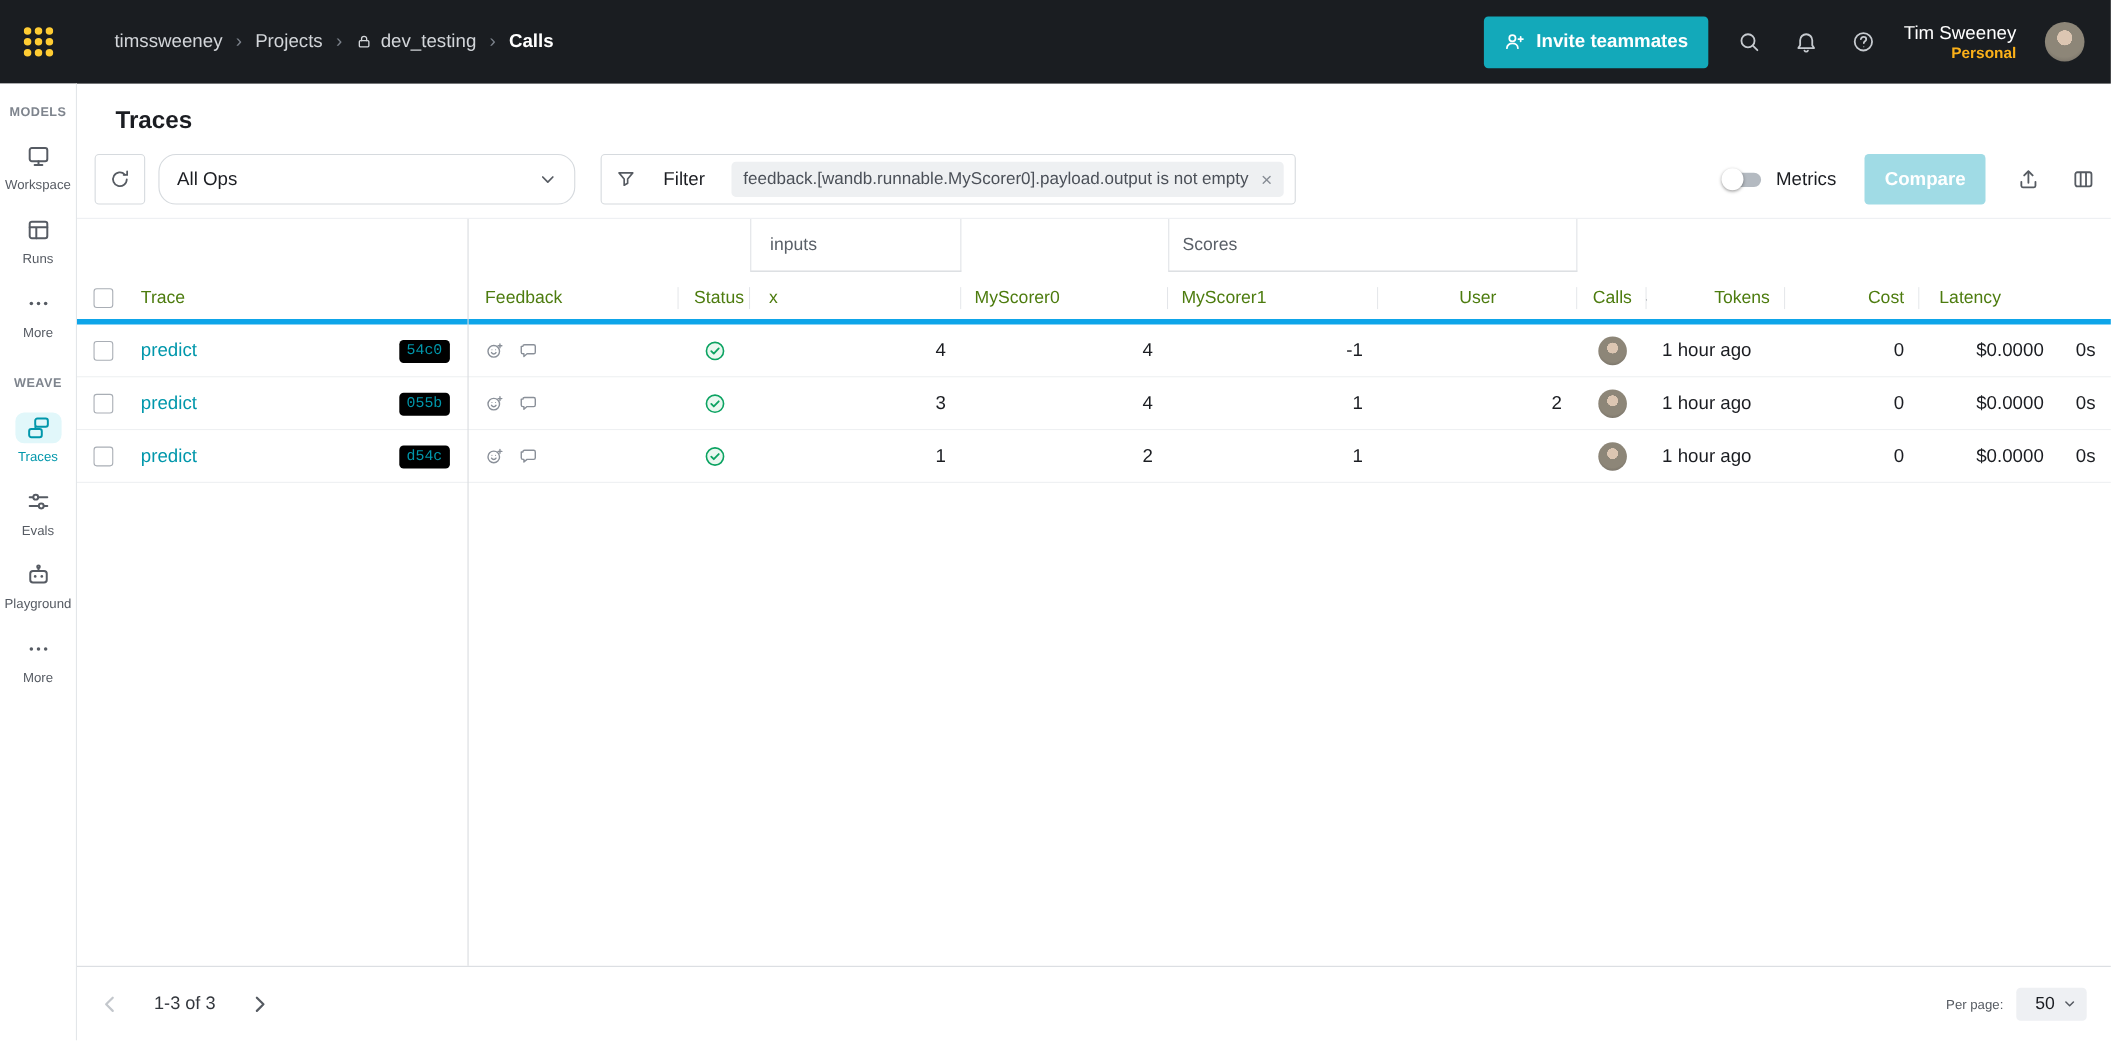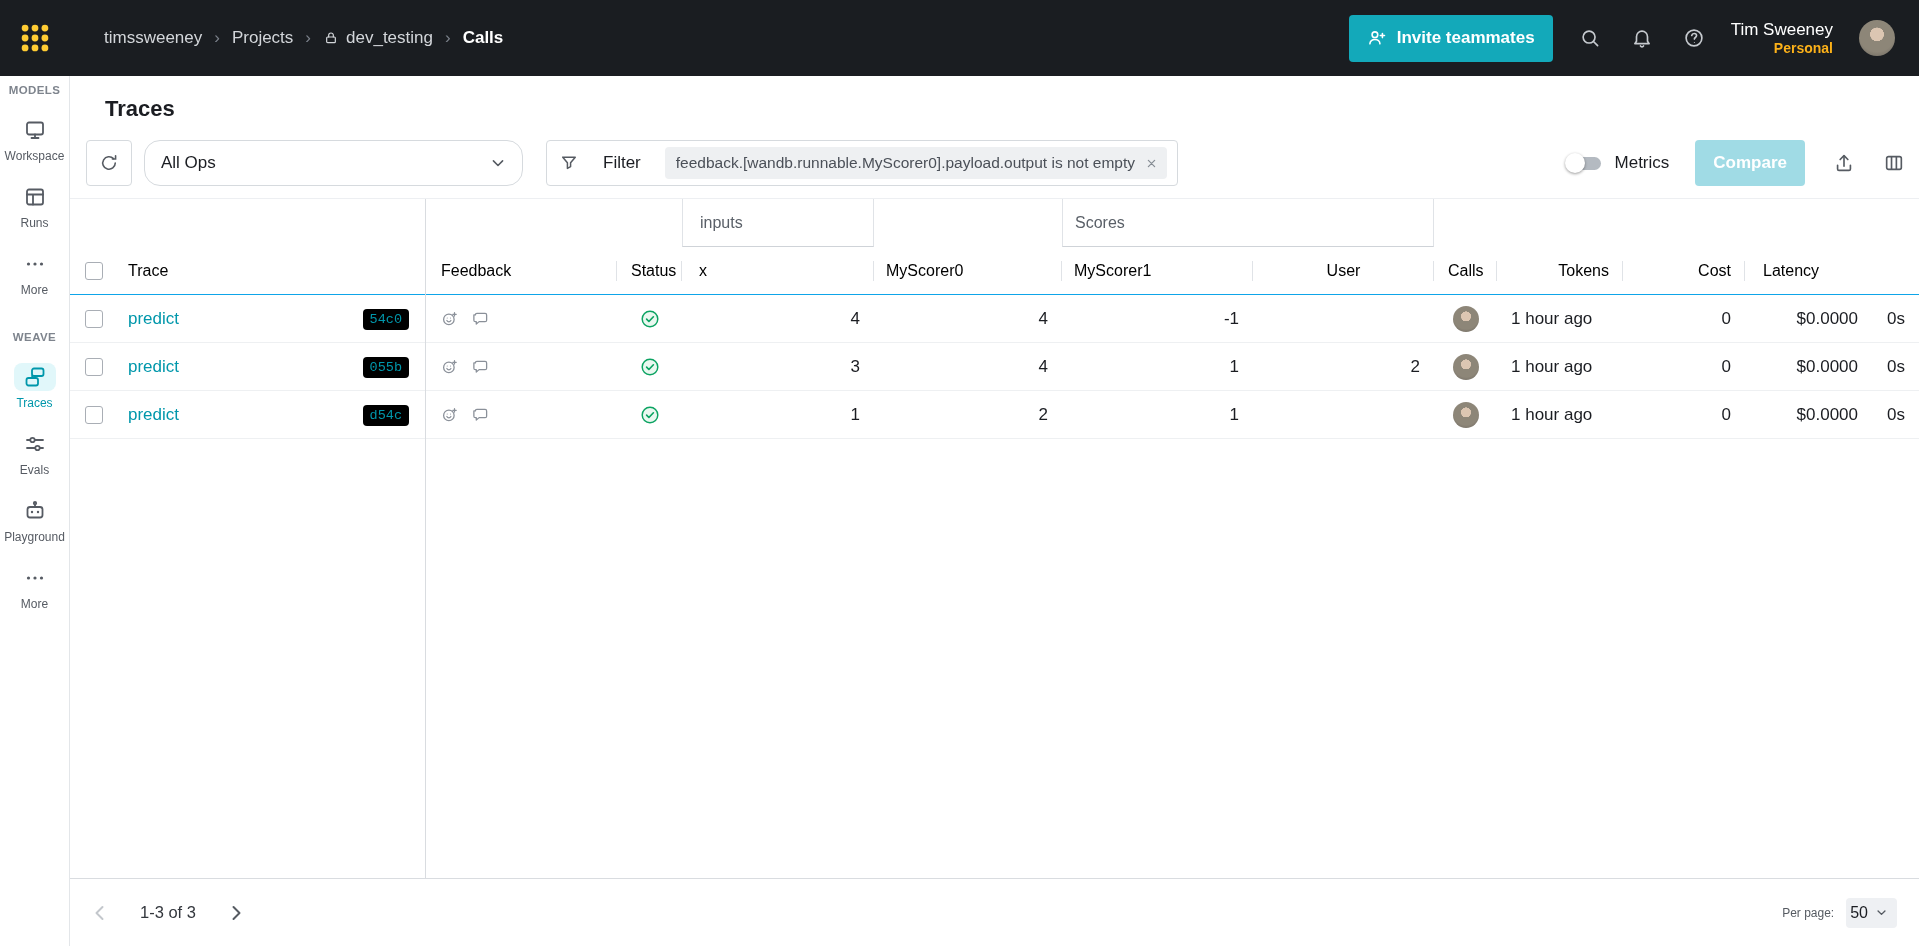--- a/index.html
+++ b/index.html
@@ -33,21 +33,21 @@
   .user-scope { color: #FCB119; font-size: 14px; font-weight: 700; }
   .avatar { width: 36px; height: 36px; border-radius: 50%; cursor: pointer;
     background: radial-gradient(circle at 50% 40%, #dcc6b2 24%, #8d8678 25% 62%, #66615a 100%); }
 
   
   .app { flex: 1; display: flex; min-height: 0; }
 
   
   .sidebar {
     width: 70px; flex: 0 0 70px; border-right: 1px solid #e3e6e9; background: #fff;
-    display: flex; flex-direction: column; align-items: center; padding-top: 4px; overflow: hidden;
+    display: flex; flex-direction: column; align-items: center; padding-top: 16px; overflow: hidden;
   }
   .side-section-label { font-size: 11.5px; font-weight: 700; letter-spacing: .4px; color: #7e848d; margin-top: 4px; }
   .side-section-label.weave { margin-top: 34px; }
   .side-item { display: flex; flex-direction: column; align-items: center; gap: 5px;
     margin-top: 20px; color: #565b63; font-size: 12px; cursor: pointer; width: 100%; }
   .icon-wrap { display: flex; align-items: center; justify-content: center; padding: 2px 9px; border-radius: 8px; }
   .side-item.active { color: #0097AB; }
   .side-item.active .icon-wrap { background: #E1F7FA; }
 
   
@@ -83,21 +83,21 @@
 
   .grid-row { display: grid; height: 48px; align-items: center;
     grid-template-columns: 48px 307px 192px 65px 192px 188px 191px 181px 63px 126px 122px 127px 47px; }
   .group-row { display: grid; height: 48px; align-items: center;
     grid-template-columns: 612px 192px 188px 372px 485px; }
   .gcell { height: 48px; display: flex; align-items: center; font-size: 16px; color: #5a6068; }
   .gcell.grouped { border-bottom: 1px solid #cfd3d8; border-left: 1px solid #e0e3e7; border-right: 1px solid #e0e3e7; }
   .gcell.g-inputs { padding-left: 17px; }
   .gcell.g-scores { padding-left: 12px; }
 
-  .header-row { border-bottom: 1px solid #0ea5e9; font-size: 16px; color: #000000; }
+  .header-row { border-bottom: 5px solid #0ea5e9; font-size: 16px; color: #4d7c0f; }
   .hcell { position: relative; height: 48px; display: flex; align-items: center; cursor: pointer; overflow: hidden; white-space: nowrap; }
   .hcell.tick::after { content: ""; position: absolute; right: 0; top: 14px; bottom: 14px; width: 1px; background: #e0e3e7; }
   .pl10 { padding-left: 10px; } .pl12 { padding-left: 12px; } .pl14 { padding-left: 14px; }
   .pl16 { padding-left: 16px; } .pl17 { padding-left: 17px; } .pl18 { padding-left: 18px; }
   .right { justify-content: flex-end; padding-right: 14px; }
   .center { justify-content: center; }
   .sort-icon { margin-left: 8px; display: flex; color: #5a6068; }
 
   .data-row { border-bottom: 1px solid #eef0f2; font-size: 17px; color: #1b1d22; cursor: pointer; }
   .cell { height: 48px; display: flex; align-items: center; overflow: hidden; white-space: nowrap; }
@@ -116,21 +116,21 @@
   
   .table-footer { flex: 0 0 68px; border-top: 1px solid #d9dce0; display: flex; align-items: center; padding: 0 22px 0 18px; }
   .pager { display: flex; align-items: center; gap: 28px; }
   .pager-btn { background: none; border: none; display: flex; align-items: center; cursor: pointer; }
   .pager-btn.disabled { color: #c3c7cc; cursor: default; }
   .pager-btn.enabled { color: #565b62; }
   .page-info { font-size: 16.5px; color: #33373d; }
   .footer-right { margin-left: auto; display: flex; align-items: center; gap: 12px; }
   .per-page-label { font-size: 12px; color: #565b62; }
   .per-page-select { display: flex; align-items: center; gap: 6px; background: #eef0f3; border-radius: 4px;
-    padding: 6px 8px 6px 4px; font-size: 16px; color: #1b1d22; cursor: pointer; }
+    padding: 6px 8px 6px 17px; font-size: 16px; color: #1b1d22; cursor: pointer; }
   svg { display: block; }
 </style>
 </head>
 <body>
 
 <div class="root">
 
   <header class="navbar">
     <div class="logo">
       <svg width="34" height="34" viewBox="0 0 24 24">

